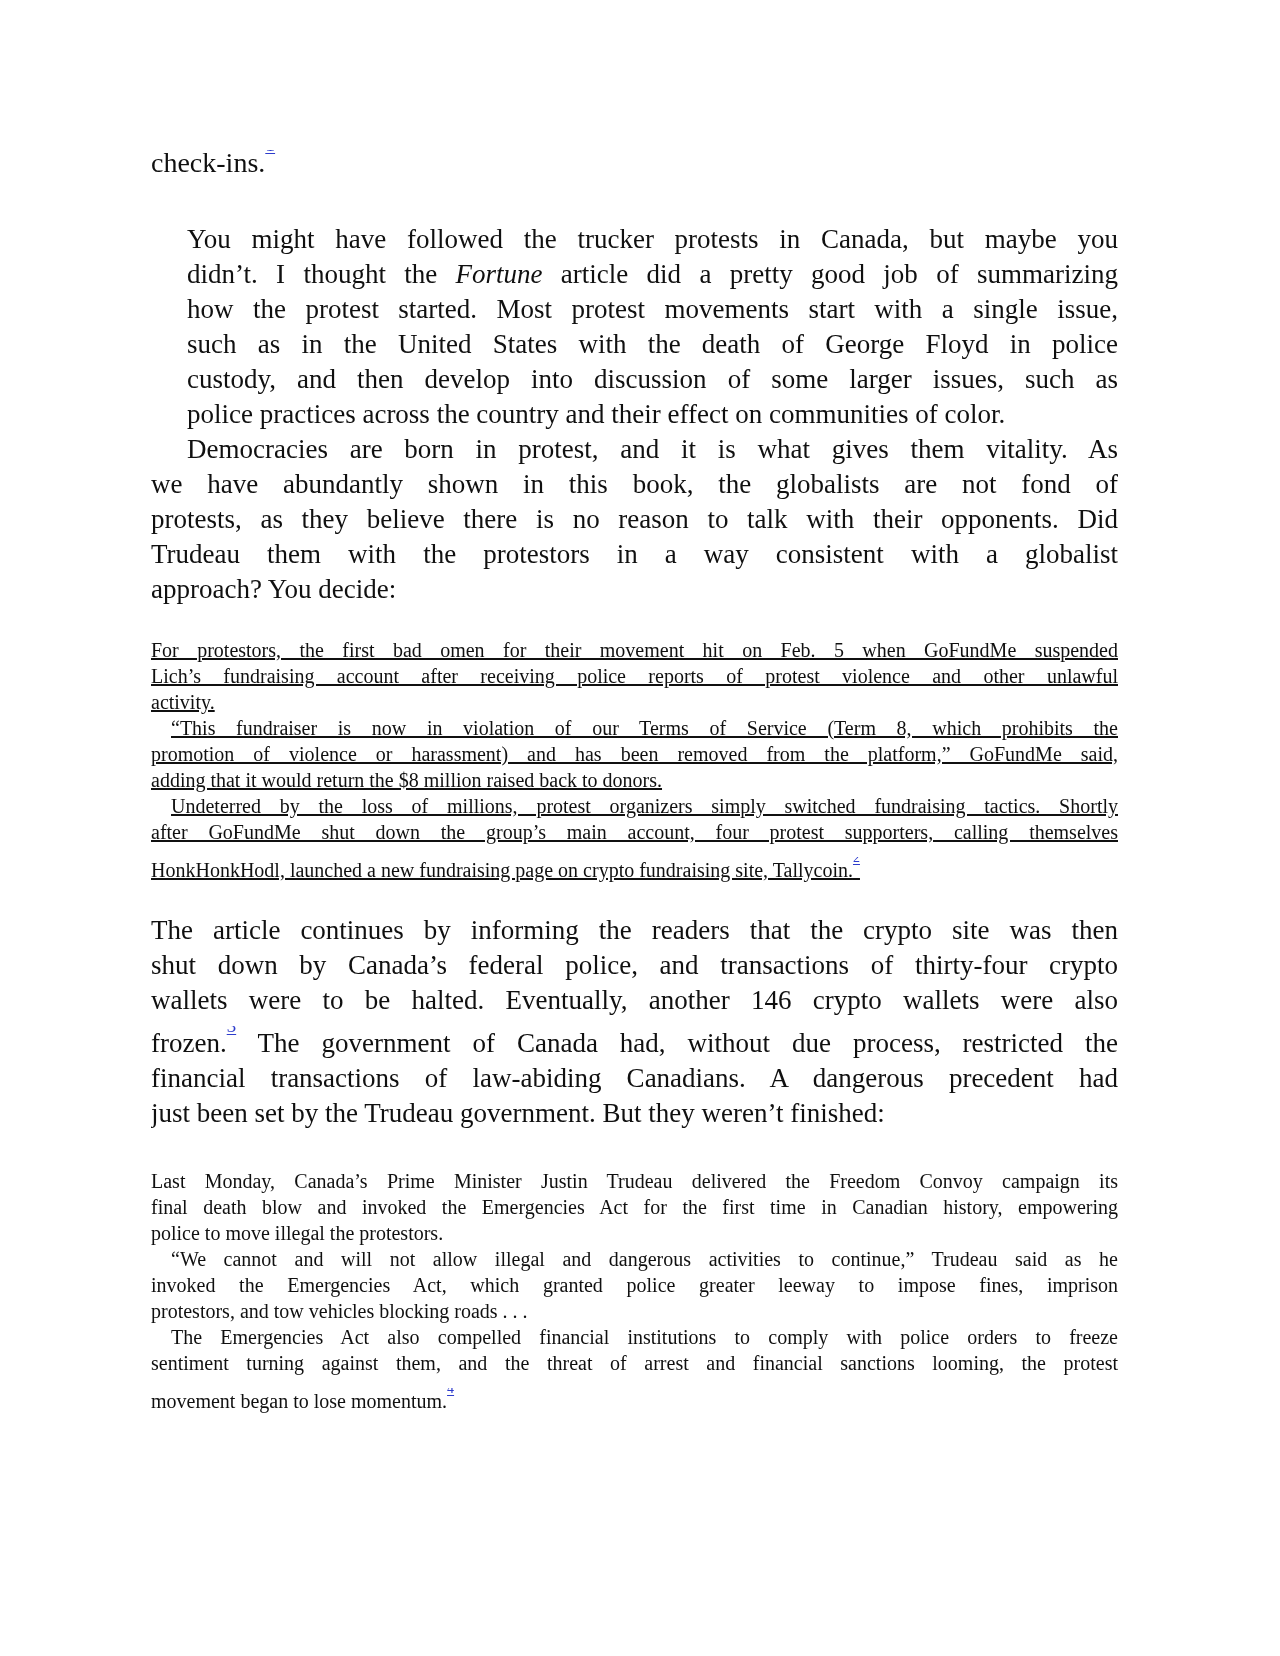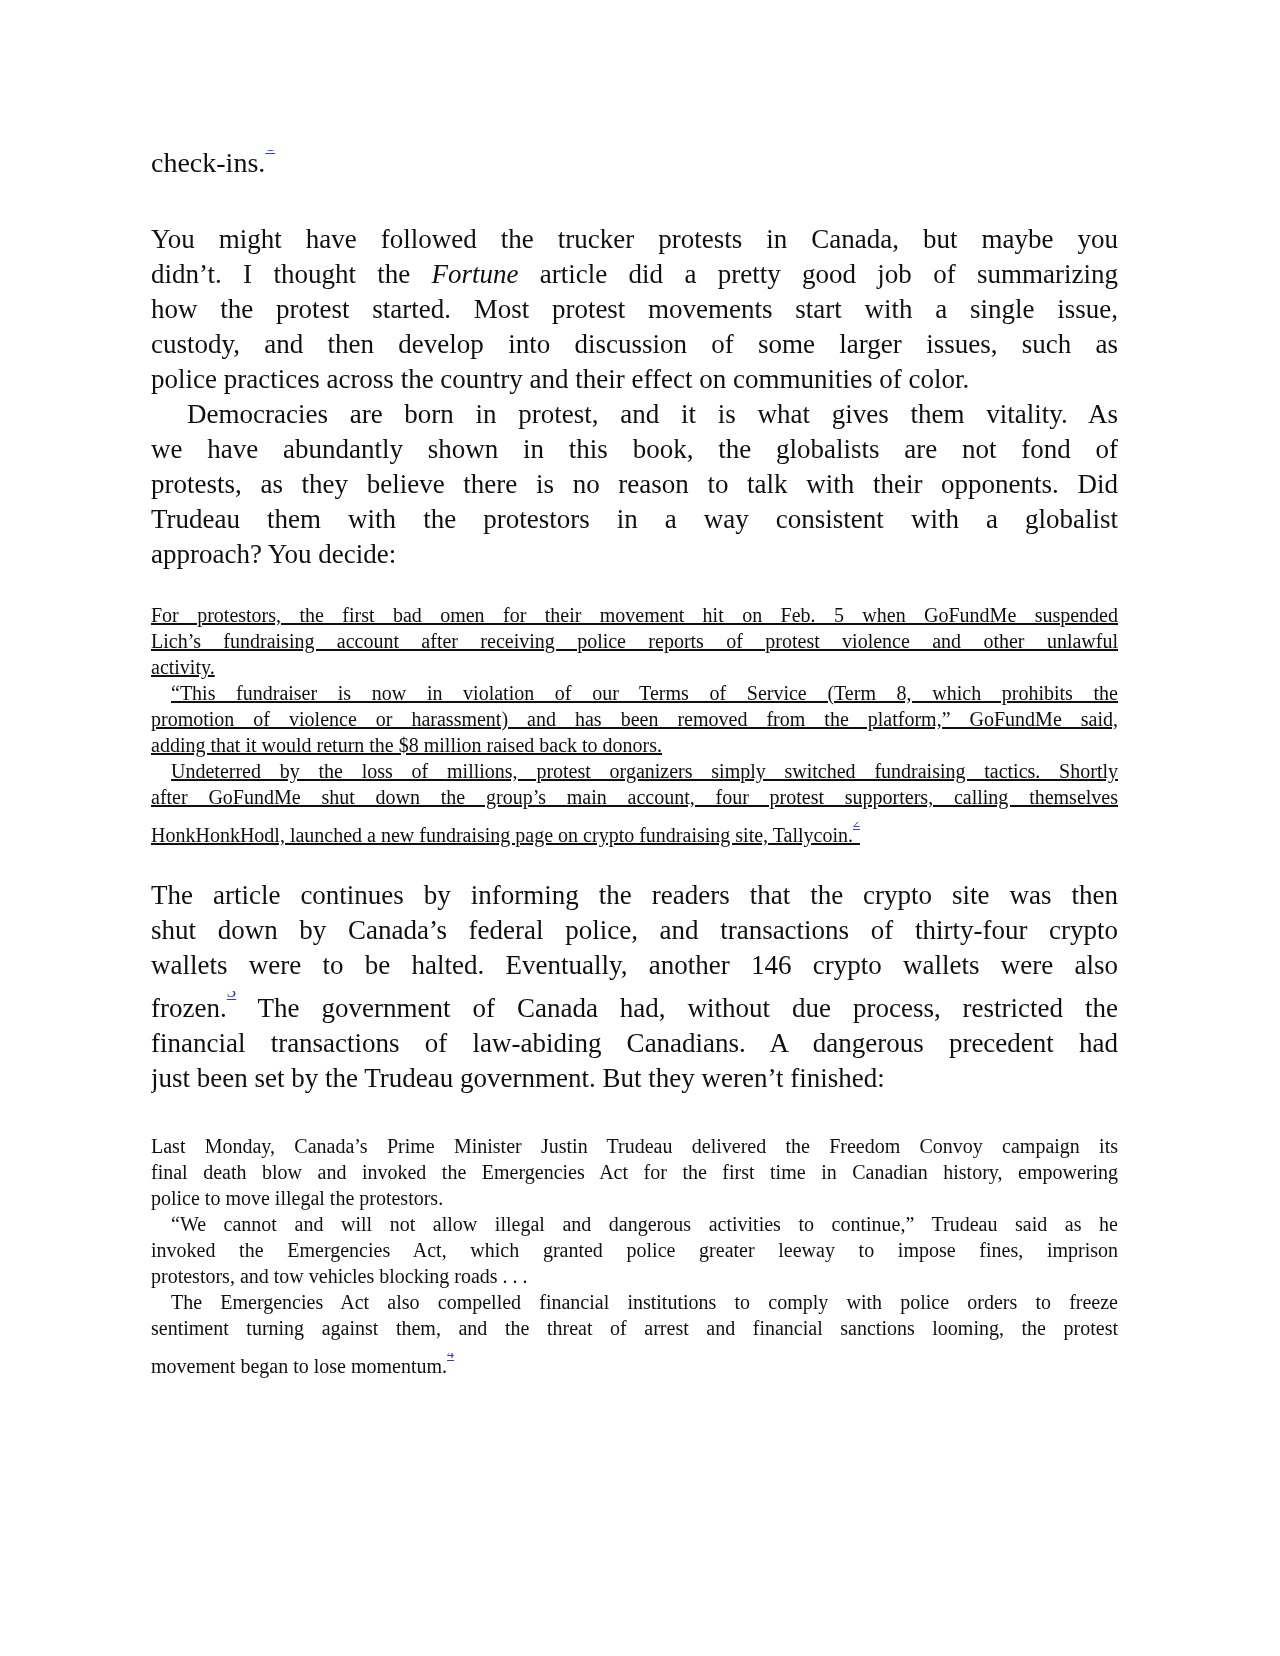--- a/index.html
+++ b/index.html
@@ -46,21 +46,21 @@
   }
   .carryover {
     font-size: 28px;
     line-height: 26px;
     height: 26px;
   }
   .indent-body { text-indent: 36px; }
   .indent-quote { text-indent: 20px; }
   .gap-body  { margin-top: 8px; }   
   .gap-quote { margin-top: 12px; }  
-  .m-para-1  { margin-top: 46px; }
+  .m-para-1  { margin-top: 46px; margin-left: 36px; }
   .m-quote-1 { margin-top: 30px; text-decoration: underline; }
   .m-para-3  { margin-top: 30px; }
   .m-quote-2 { margin-top: 37px; }
   .italic { font-style: italic; }
   .fnref {
     color: #2d3ccc;
     text-decoration: underline;
     text-underline-offset: 2px;
     font-size: 70%;
     position: relative;
@@ -72,20 +72,21 @@
 <body>
 
 <div class="book-page">
 
   <div class="line carryover last"><span>check-ins.</span><sup class="fnref">1</sup></div>
 
   <div class="paragraph m-para-1">
     <div class="line body-line jl">You might have followed the trucker protests in Canada, but maybe you</div>
     <div class="line body-line jl"><span>didn’t. I thought the </span><span class="italic">Fortune</span><span> article did a pretty good job of summarizing</span></div>
     <div class="line body-line jl">how the protest started. Most protest movements start with a single issue,</div>
+    <div class="line body-line jl">such as in the United States with the death of George Floyd in police</div>
     <div class="line body-line jl">custody, and then develop into discussion of some larger issues, such as</div>
     <div class="line body-line last">police practices across the country and their effect on communities of color.</div>
   </div>
 
   <div class="paragraph">
     <div class="line body-line jl indent-body">Democracies are born in protest, and it is what gives them vitality. As</div>
     <div class="line body-line jl">we have abundantly shown in this book, the globalists are not fond of</div>
     <div class="line body-line jl">protests, as they believe there is no reason to talk with their opponents. Did</div>
     <div class="line body-line jl">Trudeau them with the protestors in a way consistent with a globalist</div>
     <div class="line body-line last">approach? You decide:</div>

